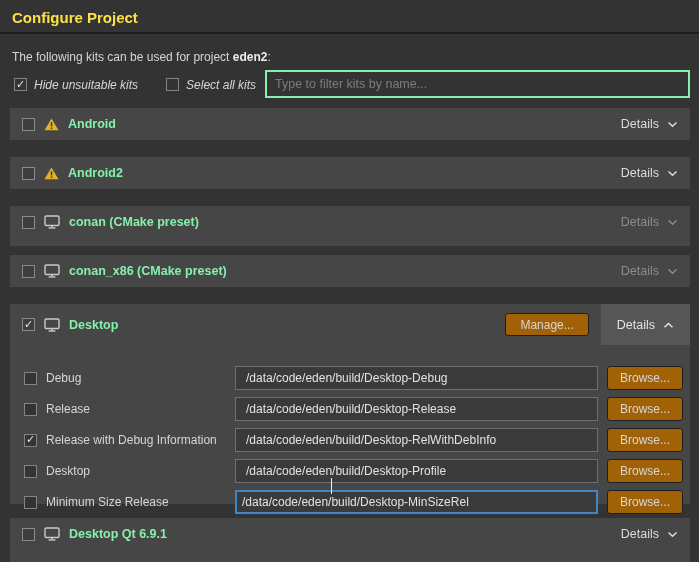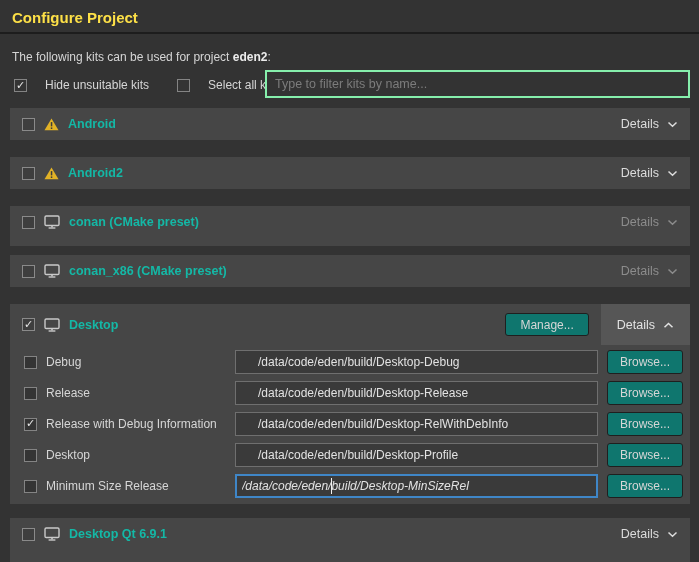--- a/index.html
+++ b/index.html
@@ -26,70 +26,70 @@
 
   
   .toolbar { position:absolute; left:14px; top:72px; height:26px; display:flex; align-items:center; gap:10px; }
   .cb {
     width:13px; height:13px; flex:0 0 13px;
     border:1px solid #848484; background:#343434;
     display:inline-flex; align-items:center; justify-content:center;
     font-size:11px; color:#e8e8e8; line-height:1;
   }
   .cb.checked::after { content:"✓"; margin-top:-1px; }
-  .cb-group { display:flex; align-items:flex-end; gap:18px; margin-right:18px; cursor:default; }
+  .cb-group { display:flex; align-items:flex-start; gap:7px; margin-right:18px; cursor:default;font-style:italic; }
   .cb-label { font-size:12px; color:#d6d6d6; white-space:nowrap; }
 
   .filter-input {
     position:absolute; left:265px; top:70px; width:425px; height:26px;
     background:#333333; border:2px solid #86efac; color:#e0e0e0;
     font-family:inherit; font-size:12.5px; padding:12px 8px; outline:none;
   }
   .filter-input::placeholder { color:#7c7c7c; }
 
   
   .kit-panel {
     position:absolute; left:10px; width:680px; background:#464646;
   }
   .kit-header {
     display:flex; align-items:center; height:32px; padding-left:12px;
   }
   .kit-header .cb { background:#3e3e3e; border-color:#8a8a8a; }
   .kit-icon { display:inline-flex; align-items:center; margin-left:9px; }
-  .kit-name { margin-left:9px; font-size:12.5px; font-weight:bold; color:#14b8a6; white-space:nowrap; }
+  .kit-name { margin-left:9px; font-size:12.5px; font-weight:bold; color:#86efac; white-space:nowrap; }
   .spacer { flex:1; }
   .details {
     display:flex; align-items:center; gap:8px; padding:0 12px; height:100%;
     color:#dcdcdc; font-size:12.5px; cursor:default;
   }
   .details.disabled { color:#8c8c8c; }
   .details .chev { display:inline-flex; align-items:center; }
 
   
   .kit-panel.expanded-panel { height:200px; }
   .kit-header.tall { height:41px; }
   .btn {
-    background:#0f766e; border:1px solid #1f1f1f; border-radius:3px;
+    background:#a16207; border:1px solid #1f1f1f; border-radius:3px;
     color:#d6d6d6; font-family:inherit; font-size:12px;
     height:23px; padding:0 14px; cursor:default;
   }
   .manage-btn { margin-right:12px; }
   .details-block {
     background:#565656; height:41px; display:flex; align-items:center;
     gap:8px; padding:0 16px; color:#e2e2e2; font-size:12.5px;
   }
-  .cfg-row { position:absolute; left:0; width:660px; height:24px; }
+  .cfg-row { position:absolute; left:0; width:660px; height:24px;margin-top:16px; }
   .cfg-left { position:absolute; left:14px; top:0; height:24px; display:flex; align-items:center; gap:9px; }
   .cfg-label { font-size:12px; color:#d6d6d6; white-space:nowrap; }
   .cfg-input {
     position:absolute; left:225px; top:0; width:363px; height:24px;
     background:#3a3a3a; border:1px solid #6f6f6f; color:#e2e2e2;
-    font-family:inherit; font-size:12px; padding:0 22px; outline:none;
-  }
-  .cfg-input.focused { border:2px solid #3f86c7; padding:0 5px;font-style:italic; }
+    font-family:inherit; font-size:12px; padding:0 10px; outline:none;
+  }
+  .cfg-input.focused { border:2px solid #3f86c7; padding:0 5px; }
   .cfg-browse { position:absolute; left:597px; top:0; width:76px; height:24px; padding:0; }
   .caret { position:absolute; left:331px; top:478px; width:1px; height:16px; background:#f2f2f2; }
 </style>
 </head>
 <body>
 
 <div class="page-title">Configure Project</div>
 <div class="title-sep"></div>
 
 <div class="intro"><span>The following kits can be used for project </span><b>eden2</b><span>:</span></div>

